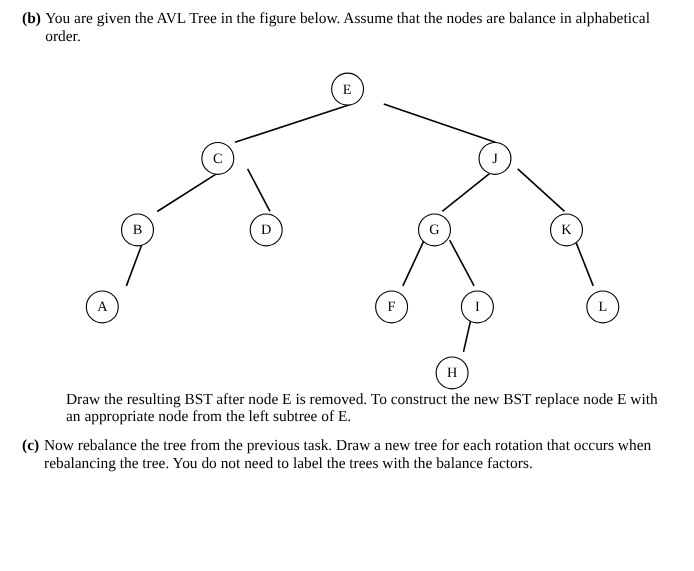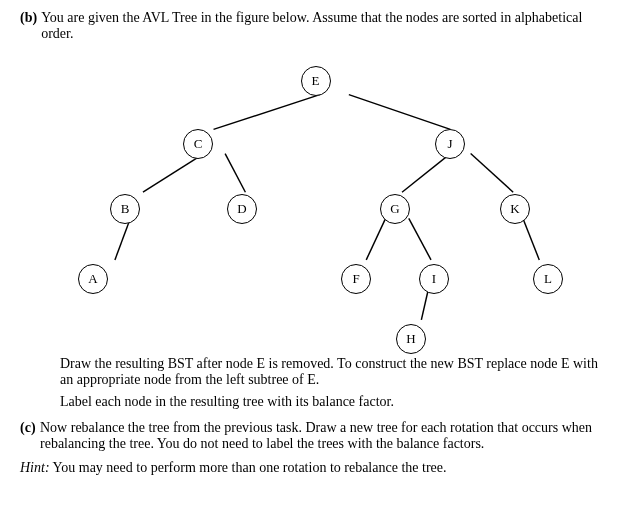--- a/index.html
+++ b/index.html
@@ -68,21 +68,21 @@
     .section-c {
       margin-top: 8px;
     }
   </style>
 </head>
 <body>
 
 <div class="section">
   <div class="section-header">
     <span class="section-label">(b)</span>
-    <span class="section-text">You are given the AVL Tree in the figure below.  Assume that the nodes are sorted in alphabetical order.</span>
+    <span class="section-text">You are given the AVL Tree in the figure below.  Assume that the nodes are balance in alphabetical order.</span>
   </div>
 
   <div class="tree-container">
     <svg class="tree-svg" viewBox="0 0 591 300" preserveAspectRatio="xMidYMid meet">
 
       <line x1="300" y1="42" x2="190" y2="78" stroke="#000" stroke-width="1.5"></line>
 
       <line x1="330" y1="42" x2="435" y2="78" stroke="#000" stroke-width="1.5"></line>
 
       <line x1="180" y1="103" x2="117" y2="143" stroke="#000" stroke-width="1.5"></line>
@@ -124,26 +124,21 @@
 
     <div class="node" style="left: 399px; top: 210px;">I</div>
 
     <div class="node" style="left: 513px; top: 210px;">L</div>
 
     <div class="node" style="left: 376px; top: 270px;">H</div>
   </div>
 
   <div class="sub-text">
     <p>Draw the resulting BST after node E is removed. To construct the new BST replace node E with an appropriate node from the left subtree of E.</p>
-    <p>Label each node in the resulting tree with its balance factor.</p>
   </div>
 </div>
 
 <div class="section section-c">
   <div class="section-header">
     <span class="section-label">(c)</span>
     <span class="section-text">Now rebalance the tree from the previous task.  Draw a new tree for each rotation that occurs when rebalancing the tree.  You do not need to label the trees with the balance factors.</span>
   </div>
-  <p style="margin-top:8px;">
-    <span class="italic">Hint:</span>
-    <span> You may need to perform more than one rotation to rebalance the tree.</span>
-  </p>
 </div>
 
 </body></html>

